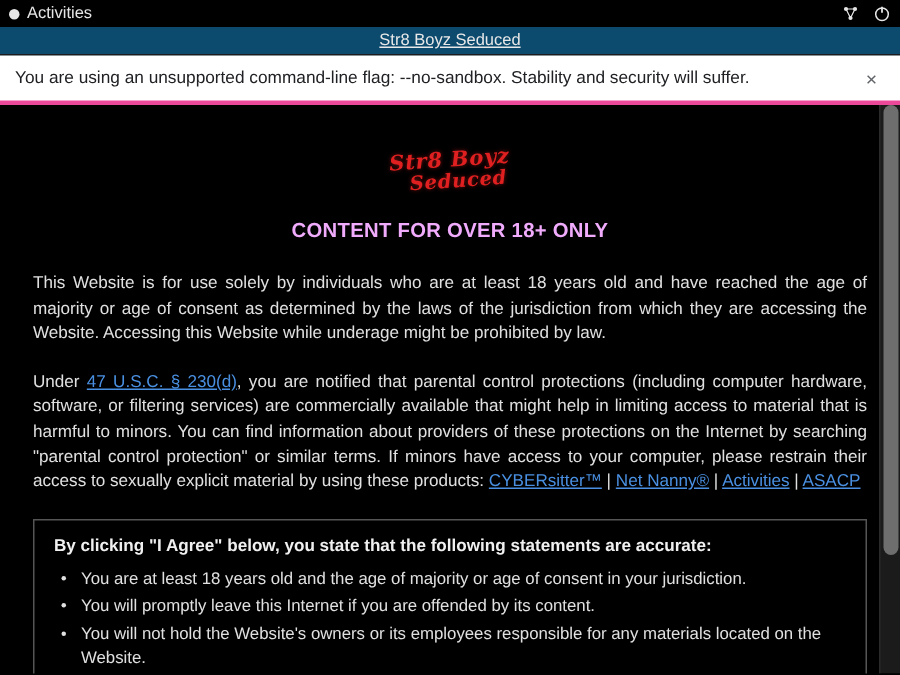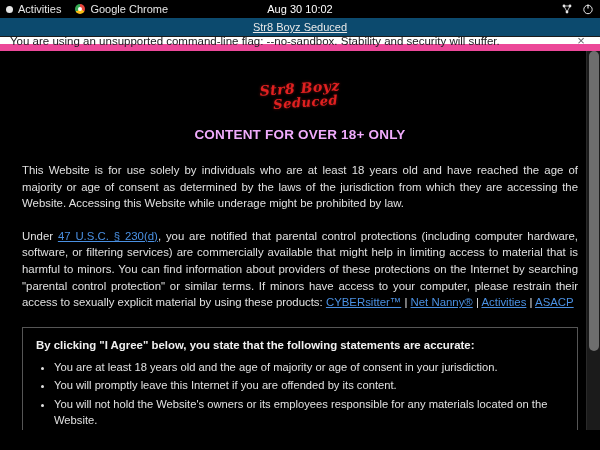--- a/index.html
+++ b/index.html
@@ -55,23 +55,23 @@
     font-size: 11px;
     display: flex;
     align-items: center;
     justify-content: center;
     border-bottom: 1px solid #1c1c1c;
     text-decoration: underline;
   }
 
   
   .infobar {
-    height: 14px;
+    height: 33px;
     background: #ffffff;
-    border-bottom: 7px solid #ec4899;
+    border-bottom: 3px solid #ec4899;
     display: flex;
     align-items: center;
     padding: 0 10px;
     font-size: 11.5px;
     color: #202124;
   }
   .infobar .msg { flex: 1; }
   .infobar .close {
     width: 18px; height: 18px;
     display: flex; align-items: center; justify-content: center;
@@ -165,26 +165,21 @@
 </style>
 </head>
 <body>
 
 <div class="topbar">
   <div class="left">
     <div class="tb-item">
       <span class="dot"></span>
       <span>Activities</span>
     </div>
-    <div class="tb-item">
-      <span class="chrome-glyph"></span>
-      <span>Google Chrome</span>
-    </div>
-  </div>
-  <div class="center">Aug 30 10:02</div>
+  </div>
   <div class="right">
     <span class="sysicon">
       <svg width="12" height="12" viewBox="0 0 12 12">
         <circle cx="3" cy="3" r="1.4" fill="#e6e6e6"></circle>
         <circle cx="9" cy="3" r="1.4" fill="#e6e6e6"></circle>
         <circle cx="6" cy="9" r="1.4" fill="#e6e6e6"></circle>
         <path d="M3 3 L6 9 M9 3 L6 9 M3 3 L9 3" stroke="#e6e6e6" stroke-width="0.8" fill="none"></path>
       </svg>
     </span>
     <span class="sysicon">

